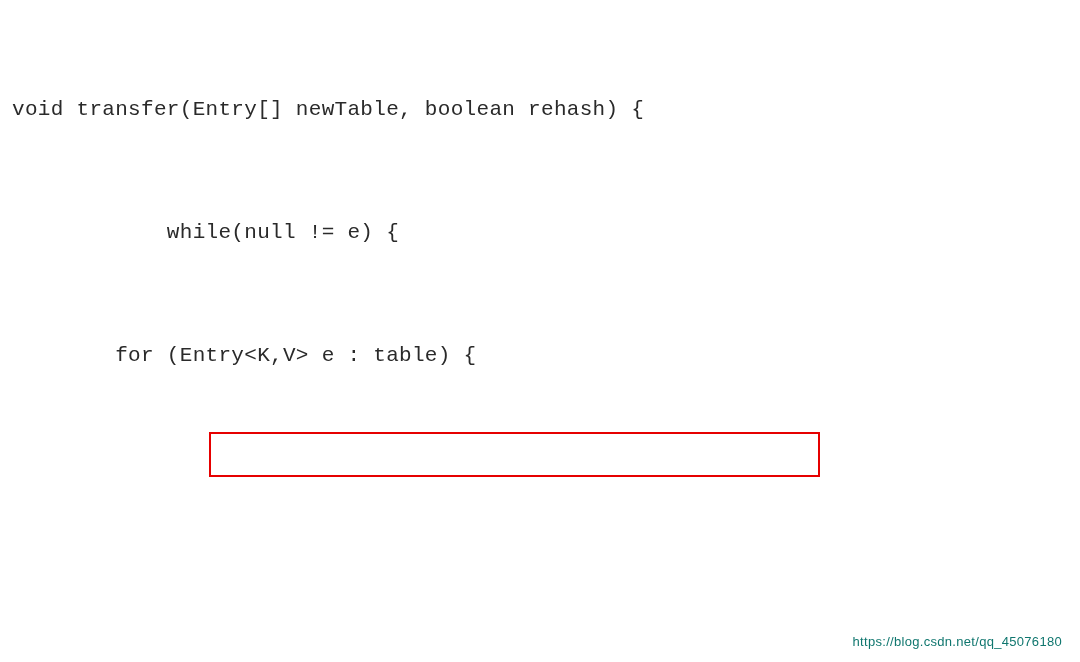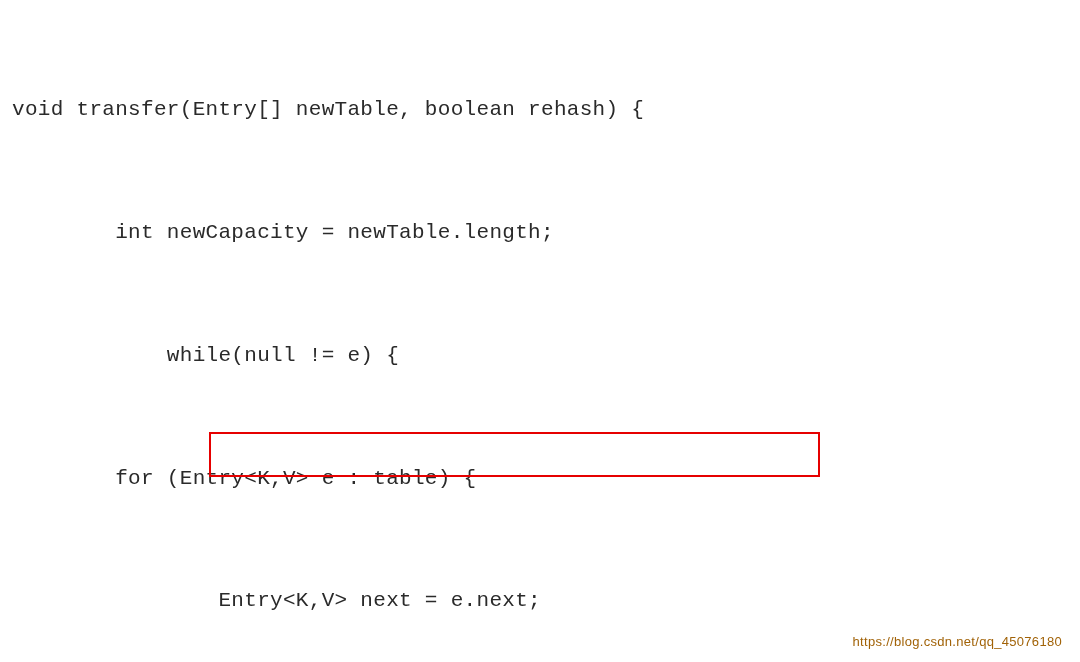--- a/index.html
+++ b/index.html
@@ -31,33 +31,31 @@
       position: absolute;
       border: 2px solid #e60000;
       pointer-events: none;
     }
     .watermark {
       position: absolute;
       bottom: 8px;
       right: 18px;
       font-family: Arial, sans-serif;
       font-size: 13px;
-      color: #a16207;
+      color: #0f766e;
       letter-spacing: 0.3px;
     }
   </style>
 </head>
 <body>
 
 <div class="code-container">
   <span class="code-line">void transfer(Entry[] newTable, boolean rehash) {</span>
-  <span class="code-line">        int newCapacity = newTable.length;</span>
   <span class="code-line">            while(null != e) {</span>
   <span class="code-line">        for (Entry&lt;K,V&gt; e : table) {</span>
-  <span class="code-line">                Entry&lt;K,V&gt; next = e.next;</span>
   
   
   
   
   
   
   
   
   
   

